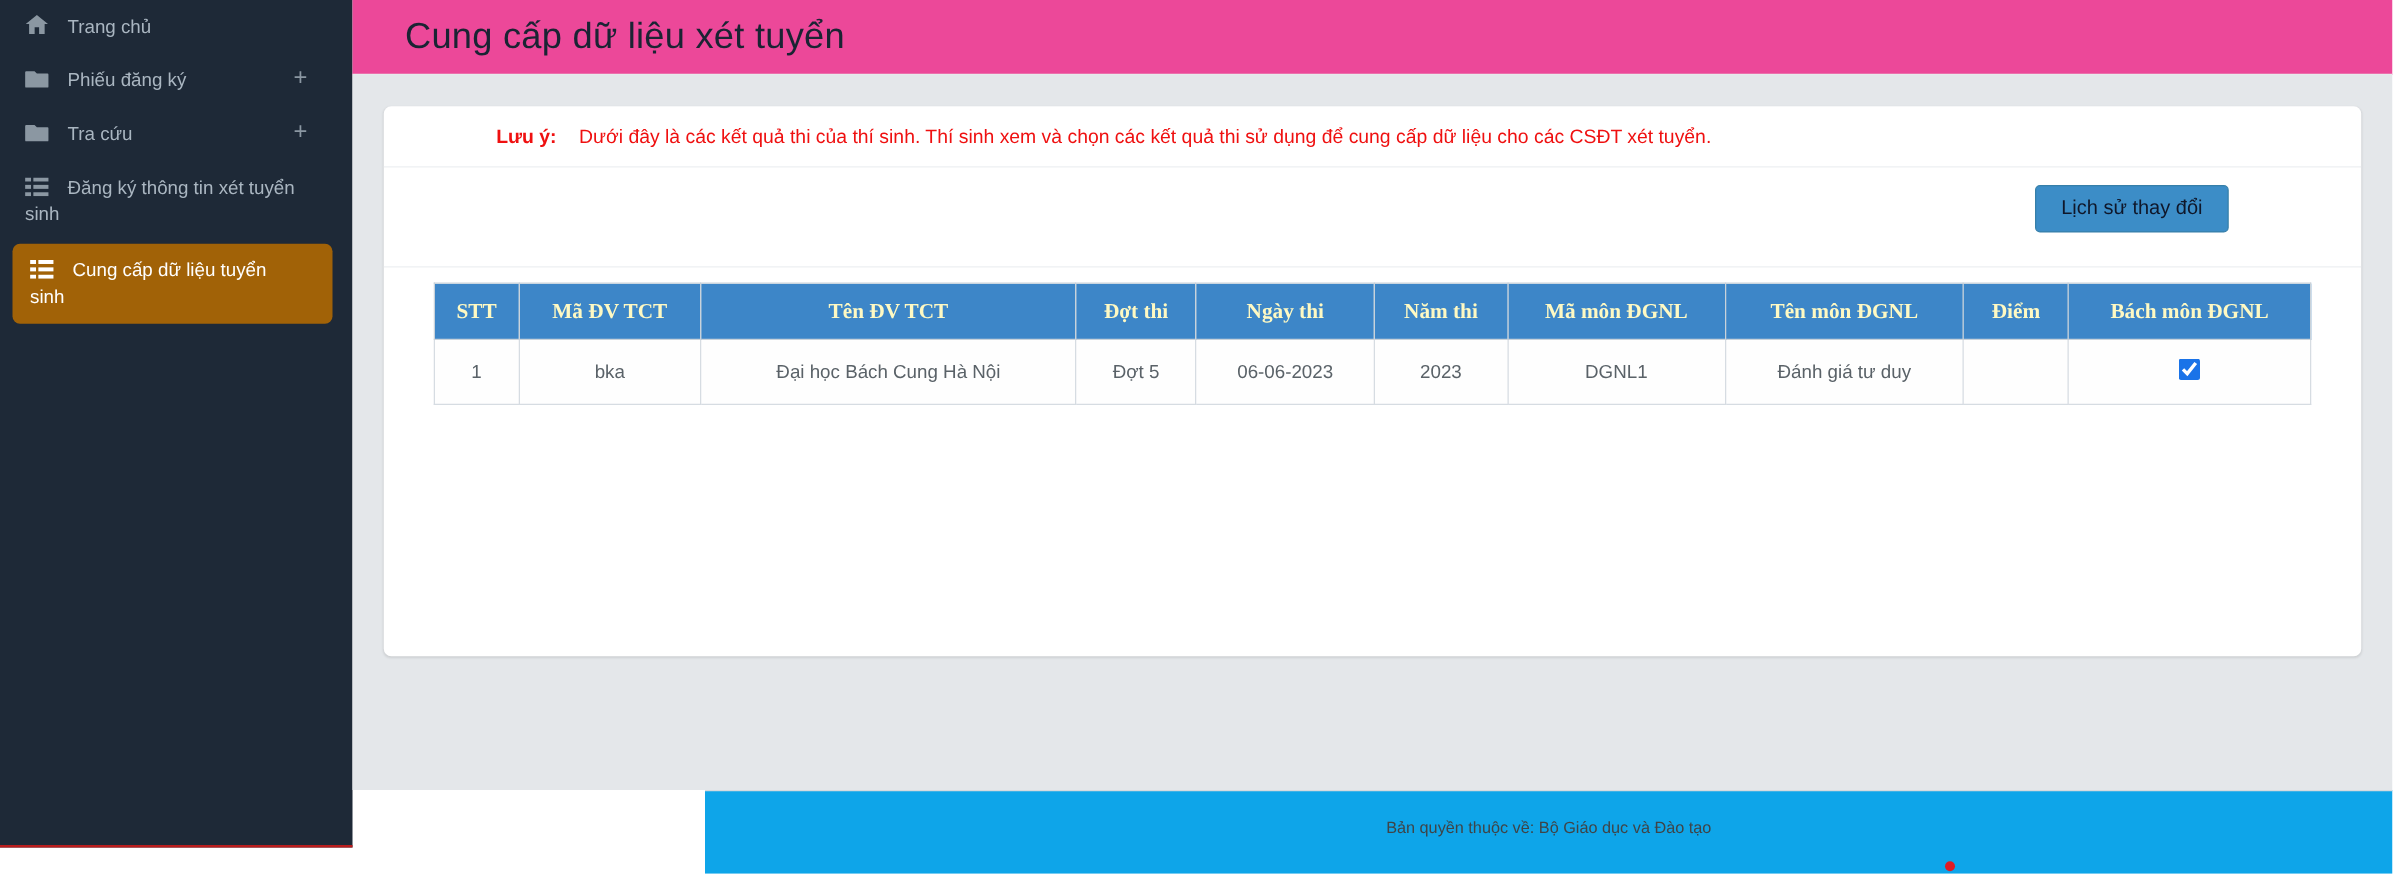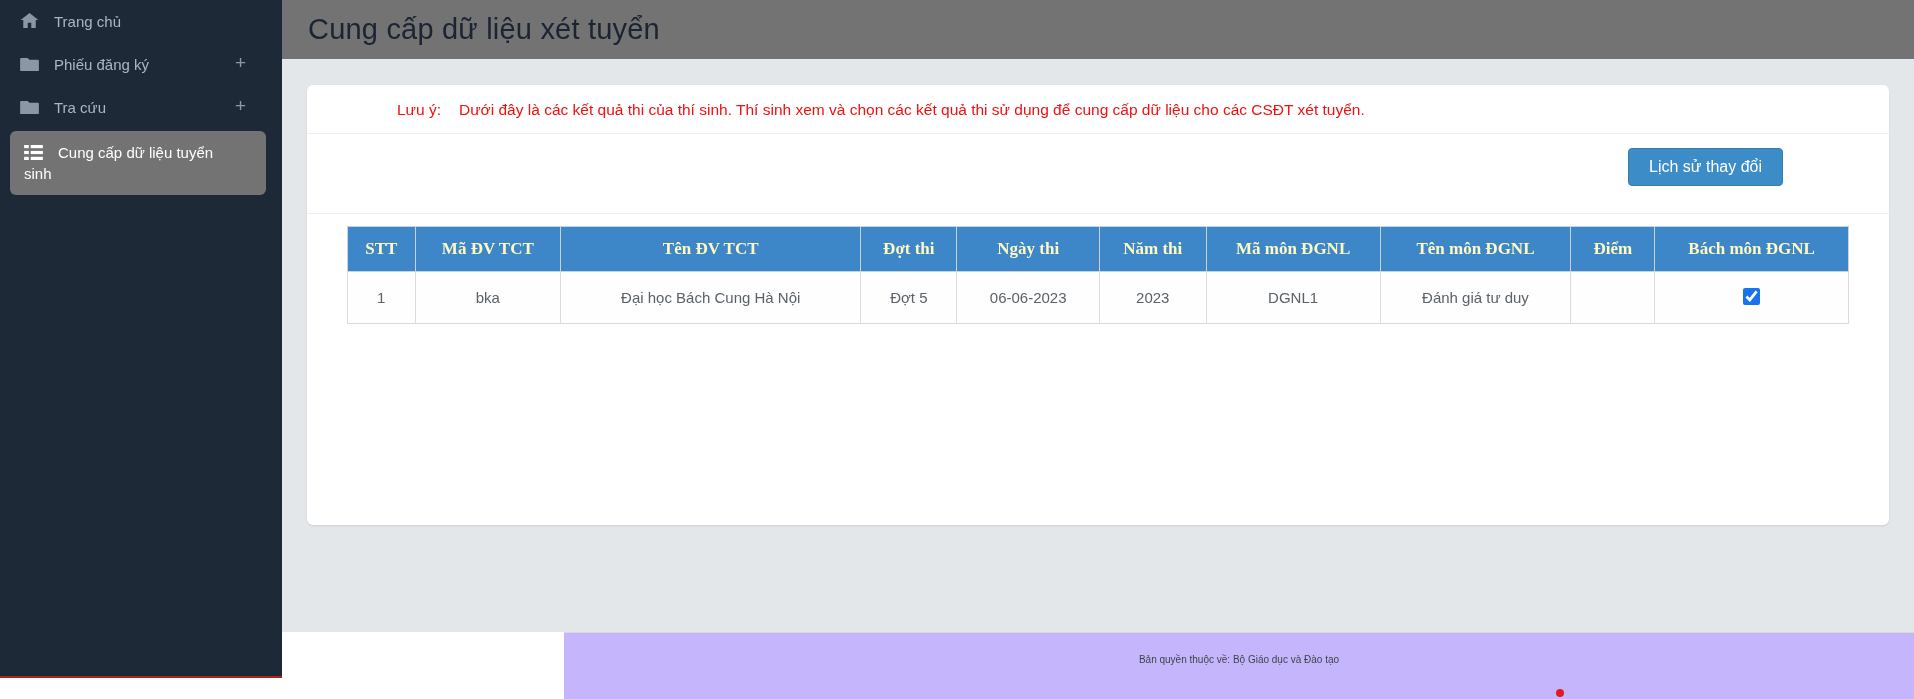--- a/index.html
+++ b/index.html
@@ -13,53 +13,53 @@
   }
   .side-item {
     position:relative; display:block; padding:11px 44px 11px 20px;
     color:#aab6c1; font-size:15px; line-height:21px; cursor:pointer;
   }
   .side-item .s-icon {
     display:inline-block; width:19px; height:16px; margin-right:15px;
     vertical-align:-2px; color:#8b97a2;
   }
   .side-item.active {
-    background:#737373; color:#ffffff; border-radius:6px;
+    background:#a16207; color:#ffffff; border-radius:6px;
     margin:2px 16px 2px 10px; padding-left:14px;
   }
   .side-item.active .s-icon { color:#ffffff; }
   .plus {
     position:absolute; right:36px; top:9px; color:#8b97a2;
     font-size:19px; font-weight:400; cursor:pointer;
   }
 
   
   .main { position:absolute; left:282px; top:0; right:0; height:699px; }
   .titlebar {
-    height:60px; background:#737373; border-bottom:1px solid #e7eaec;
-    display:flex; align-items:center; padding-left:26px;
+    height:60px; background:#ec4899; border-bottom:1px solid #e7eaec;
+    display:flex; align-items:center; padding-left:42px;
   }
   .titlebar h1 { font-size:29px; font-weight:400; color:#1a2433; letter-spacing:.2px; }
 
   .content { position:absolute; top:60px; left:0; right:0; height:572px; background:#e4e7ea; }
 
   .card {
     margin:25px 25px 0 25px; height:440px; background:#ffffff;
     border-radius:6px; box-shadow:0 1px 2px rgba(0,0,0,.10); overflow:hidden;
   }
 
   .notice {
     padding:16px 24px 14px 90px; border-bottom:1px solid #edf0f2;
     font-size:15.5px; color:#ef1010;
   }
-  .notice .notice-label { font-weight:400; margin-right:18px; }
+  .notice .notice-label { font-weight:700; margin-right:18px; }
 
   .controls { display:flex; justify-content:flex-end; padding:14px 106px 0 0; }
   .btn-history {
-    background:#3c8dc7; border:1px solid #367fa9; color:#ffffff;
+    background:#3c8dc7; border:1px solid #367fa9; color:#0f172a;
     font-family:"Liberation Sans", sans-serif;
     font-size:16px; padding:9px 20px; border-radius:4px; cursor:pointer;
   }
 
   .filter-group { width:fit-content; margin:20px 0 0 677px; }
   .filter-row { display:flex; align-items:center; margin-bottom:13px; height:22px; }
   .filter-row input[type=checkbox] { width:17px; height:17px; accent-color:#1a73e8; margin-right:8px; cursor:pointer; }
   .filter-row label { font-size:15px; color:#3c4043; cursor:pointer; }
 
   .table-section { margin-top:27px; border-top:1px solid #edf0f2; padding:12px 40px 38px 40px; }
@@ -73,23 +73,23 @@
     height:52px; font-size:15px; color:#5a6268; text-align:center;
     vertical-align:middle; border:1px solid #d6dce2; background:#fefefe;
   }
   td input[type=checkbox] { width:17px; height:17px; accent-color:#1a73e8; cursor:pointer; }
   col.c1{width:4.5%} col.c2{width:9.7%} col.c3{width:20%} col.c4{width:6.4%}
   col.c5{width:9.5%} col.c6{width:7.1%} col.c7{width:11.6%} col.c8{width:12.7%}
   col.c9{width:5.6%} col.c10{width:12.9%}
 
   .footer {
     position:absolute; left:282px; right:0; top:632px; bottom:0;
-    background:#c4b5fd; border-top:1px solid #d6dade;
+    background:#0ea5e9; border-top:1px solid #d6dade;
     display:flex; justify-content:center; padding-top:21px;
-    font-size:10px; color:#3f4447;
+    font-size:13px; color:#3f4447;
   }
   .red-dot {
     position:absolute; left:1556px; top:689px; width:8px; height:8px;
     border-radius:50%; background:#e01b24;
   }
 </style>
 </head>
 <body>
 
 <nav class="sidebar">
@@ -112,20 +112,32 @@
 
   <div class="side-item">
     <span class="s-icon">
       <svg viewBox="0 0 20 16" width="19" height="15" fill="currentColor">
           <path d="M1 1 h7 l2 2 h9 a1 1 0 0 1 1 1 v10 a1 1 0 0 1 -1 1 H1 a1 1 0 0 1 -1 -1 V2 a1 1 0 0 1 1 -1 Z"></path>
         </svg>
     </span><span>Tra cứu</span>
     <span class="plus">+</span>
   </div>
 
+  <div class="side-item">
+    <span class="s-icon">
+      <svg viewBox="0 0 20 16" width="19" height="15" fill="currentColor">
+          <rect x="0" y="0" width="5" height="3.4"></rect>
+          <rect x="7" y="0" width="13" height="3.4"></rect>
+          <rect x="0" y="6.3" width="5" height="3.4"></rect>
+          <rect x="7" y="6.3" width="13" height="3.4"></rect>
+          <rect x="0" y="12.6" width="5" height="3.4"></rect>
+          <rect x="7" y="12.6" width="13" height="3.4"></rect>
+        </svg>
+    </span><span>Đăng ký thông tin xét tuyển sinh</span>
+  </div>
 
   <div class="side-item active">
     <span class="s-icon">
       <svg viewBox="0 0 20 16" width="19" height="15" fill="currentColor">
           <rect x="0" y="0" width="5" height="3.4"></rect>
           <rect x="7" y="0" width="13" height="3.4"></rect>
           <rect x="0" y="6.3" width="5" height="3.4"></rect>
           <rect x="7" y="6.3" width="13" height="3.4"></rect>
           <rect x="0" y="12.6" width="5" height="3.4"></rect>
           <rect x="7" y="12.6" width="13" height="3.4"></rect>

